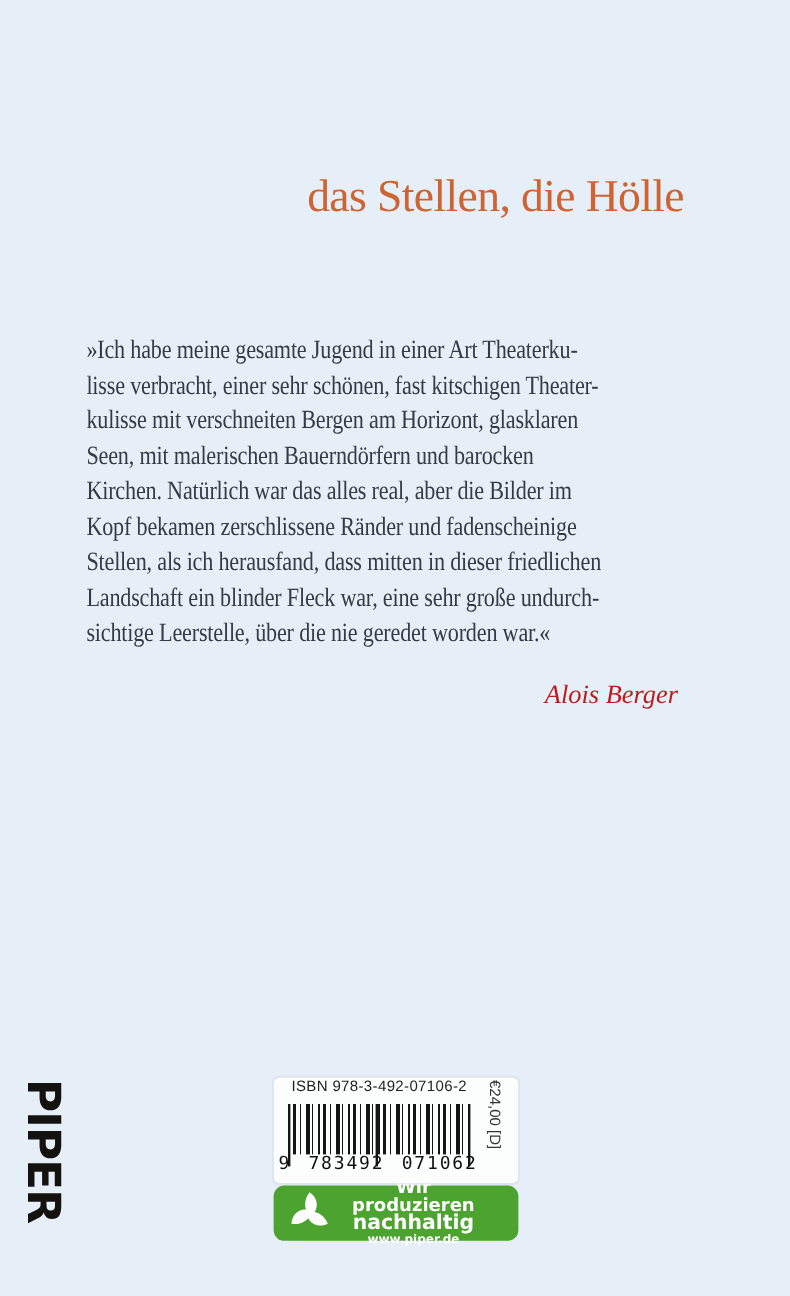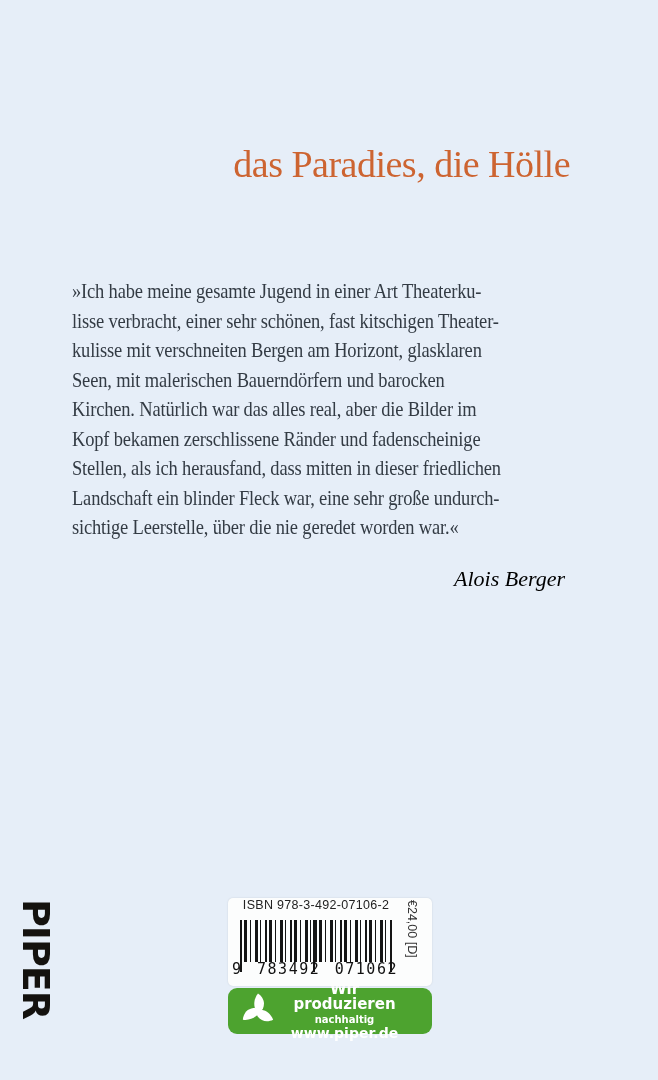--- a/index.html
+++ b/index.html
@@ -23,21 +23,21 @@
   .quote-block{
     position:absolute;left:72px;top:276px;
     font-size:22px;line-height:29.5px;letter-spacing:-0.2px;
     color:#333b44;
     transform:scaleX(0.84);transform-origin:left top;
   }
   .quote-line{white-space:nowrap;}
 
   .author-line{
     position:absolute;top:566px;right:93px;
-    font-style:italic;font-size:22px;color:#000000;
+    font-style:italic;font-size:22px;color:#b91c1c;
     white-space:nowrap;
   }
 
   
   .piper-logo{
     position:absolute;left:53px;top:899px;
     width:134px;height:35px;
     transform:rotate(90deg);transform-origin:top left;
     font-family:"DejaVu Sans", sans-serif;
     font-weight:bold;font-size:38px;line-height:35px;
@@ -90,30 +90,30 @@
   
   .green-badge{
     width:204px;height:46px;margin-top:2px;
     background:#4da32f;border-radius:9px;
     display:flex;align-items:center;
     font-family:"DejaVu Sans", sans-serif;color:#fff;
   }
   .badge-icon{flex:0 0 44px;margin-left:8px;display:flex;align-items:center;justify-content:center;}
   .badge-text{flex:1;text-align:center;margin-right:23px;}
   .badge-line1{font-weight:bold;font-size:15px;line-height:15px;}
-  .badge-line2{font-weight:bold;font-size:10px;line-height:15px;}
-  .badge-url{font-weight:bold;font-size:14px;line-height:13px;}
+  .badge-line2{font-weight:bold;font-size:17px;line-height:15px;}
+  .badge-url{font-weight:bold;font-size:10px;line-height:13px;}
 </style>
 </head>
 <body>
 
 <div class="cover">
 
   <div class="title-block">
-    <div class="title-line2">das Paradies, die Hölle</div>
+    <div class="title-line2">das Stellen, die Hölle</div>
   </div>
 
   <div class="quote-block">
       <div class="quote-line">»Ich habe meine gesamte Jugend in einer Art Theaterku-</div>
       <div class="quote-line">lisse verbracht, einer sehr schönen, fast kitschigen Theater-</div>
       <div class="quote-line">kulisse mit verschneiten Bergen am Horizont, glasklaren</div>
       <div class="quote-line">Seen, mit malerischen Bauerndörfern und barocken</div>
       <div class="quote-line">Kirchen. Natürlich war das alles real, aber die Bilder im</div>
       <div class="quote-line">Kopf bekamen zerschlissene Ränder und fadenscheinige</div>
       <div class="quote-line">Stellen, als ich herausfand, dass mitten in dieser friedlichen</div>

